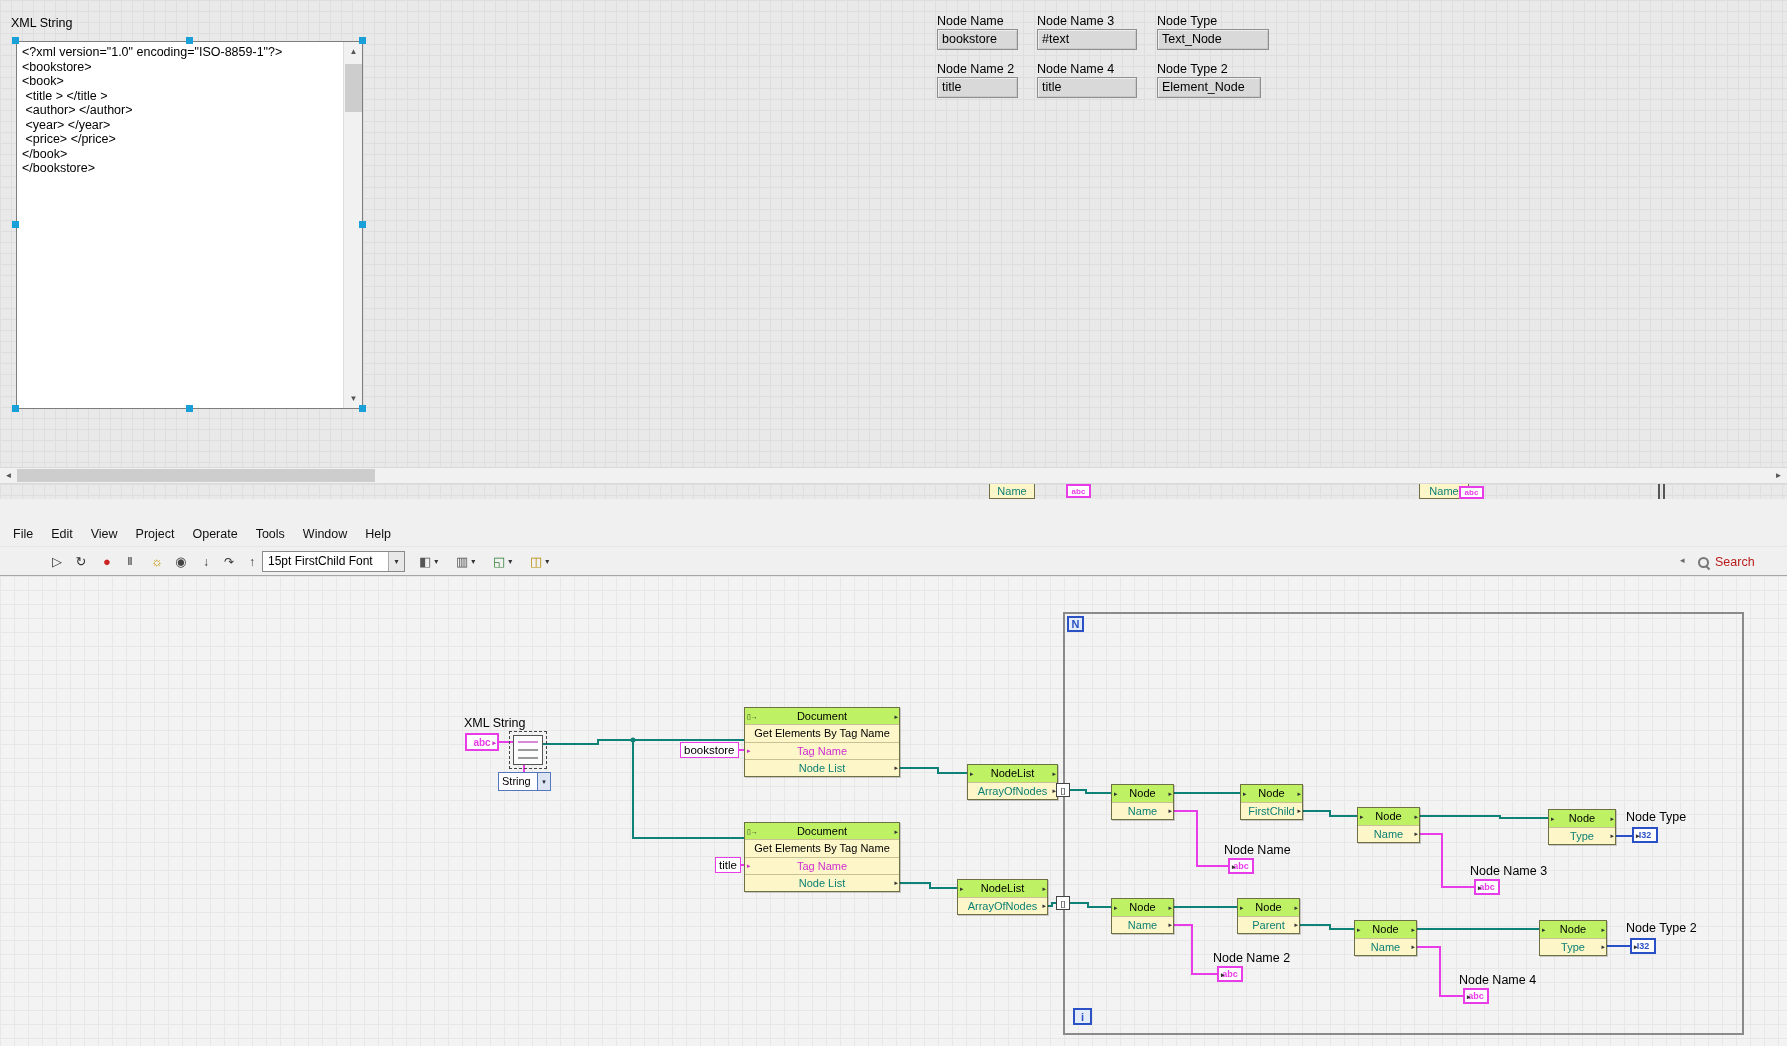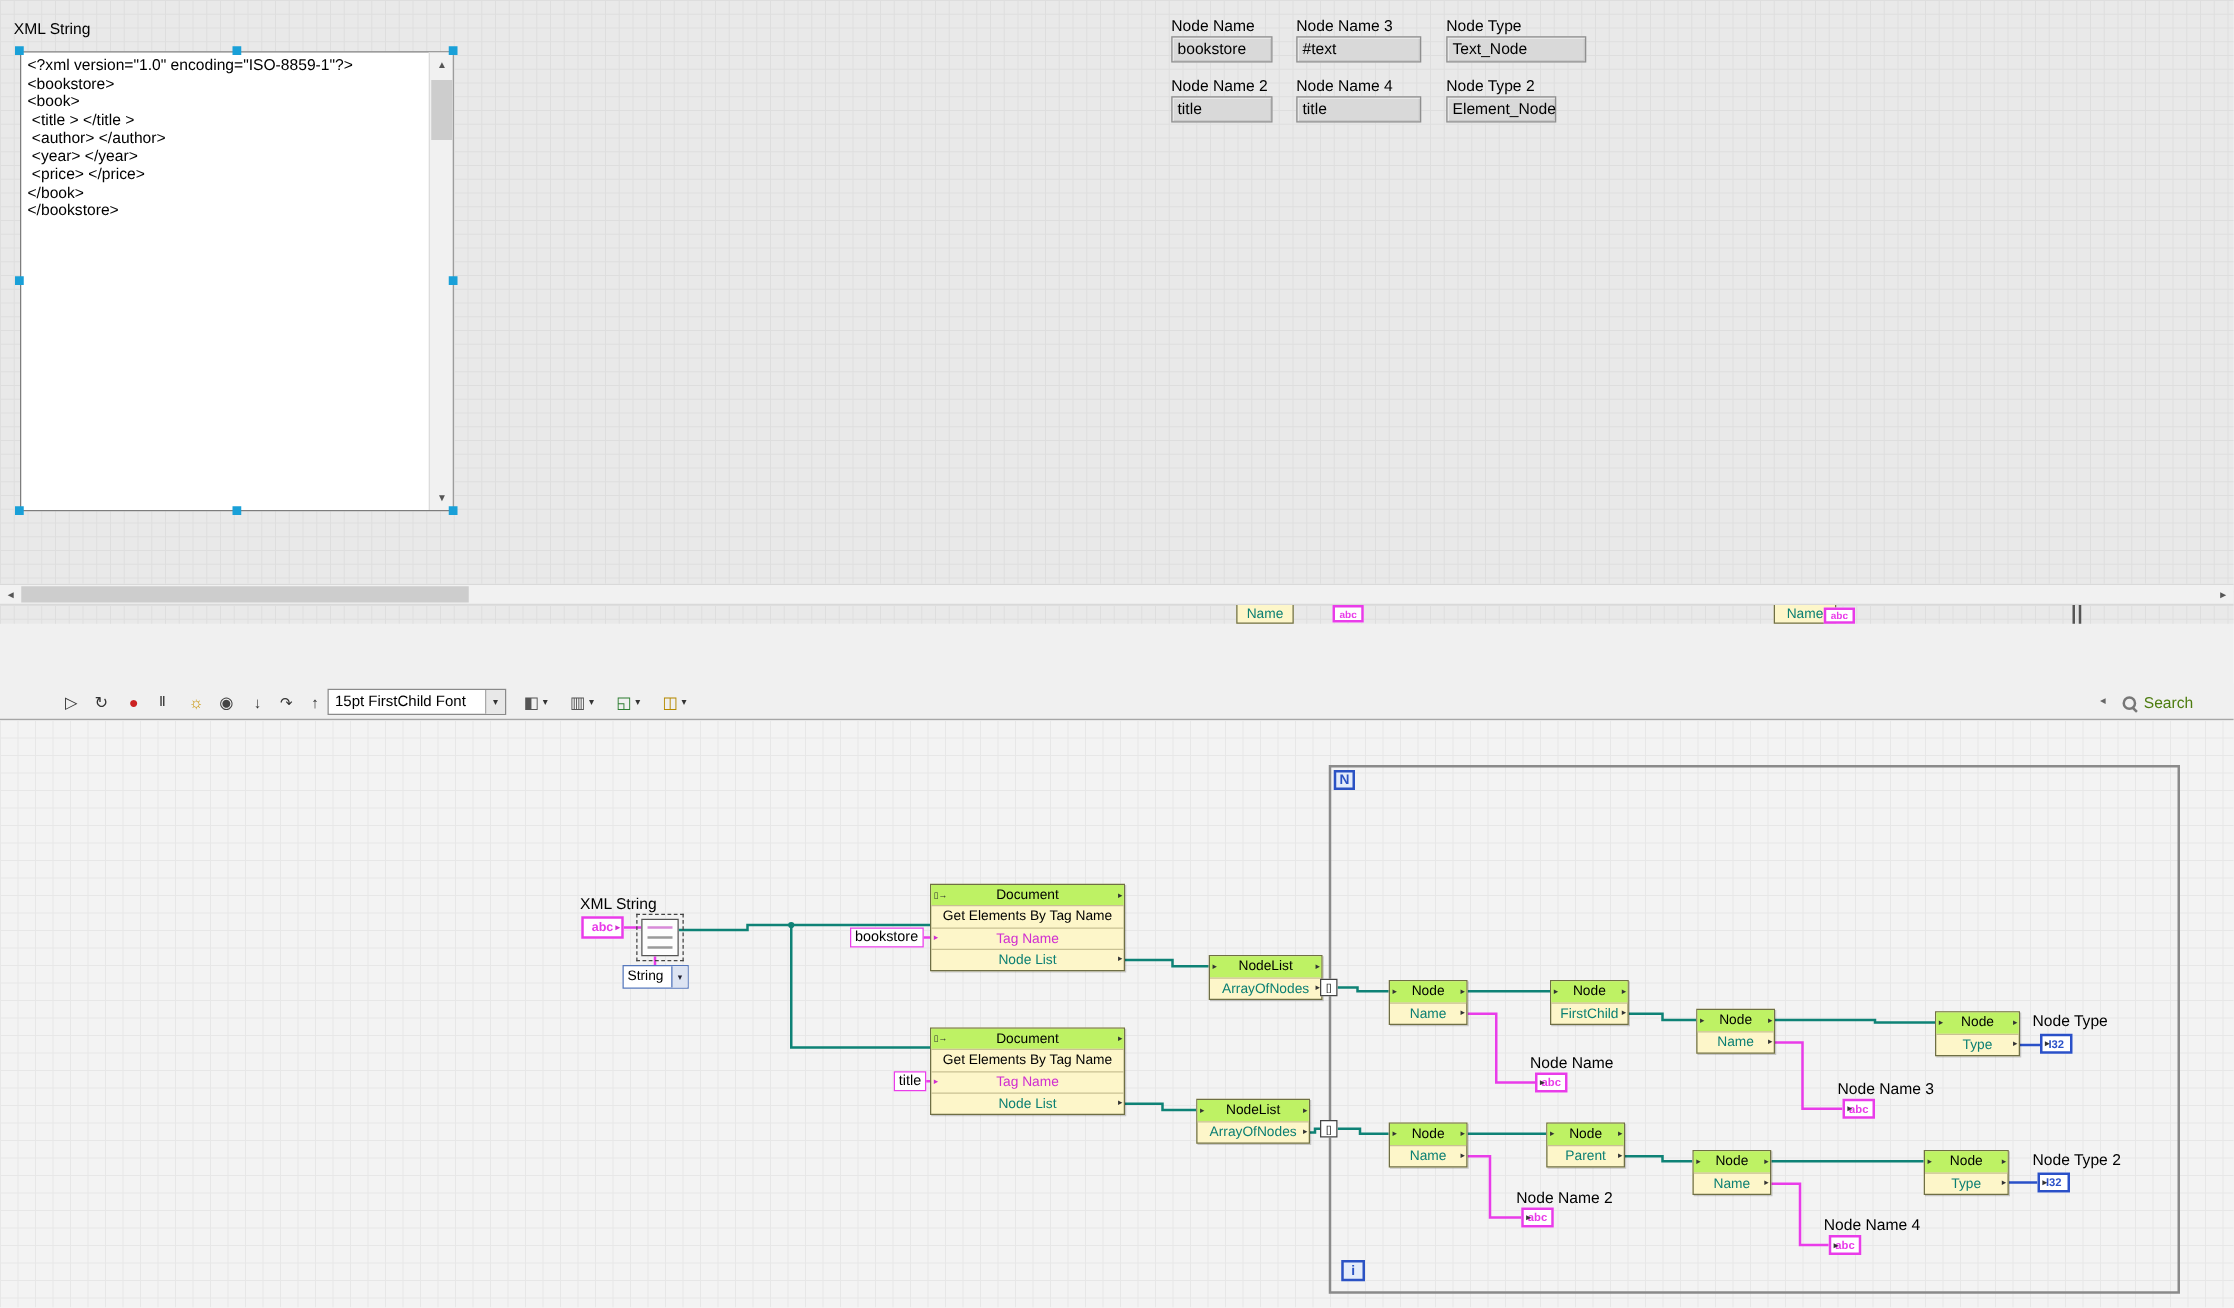--- a/index.html
+++ b/index.html
@@ -37,21 +37,21 @@
   .minimize { position:absolute; right:22px; top:2px; color:#444; font-size:12px; }
   .menubar { position:absolute; left:0; top:522px; width:1787px; height:25px; background:#f0f0f0; display:flex; align-items:center; padding-left:4px; border-bottom:1px solid #e6e6e6; z-index:6; }
   .menu-item { font-size:12.5px; color:#111; padding:3px 9px; }
   .toolbar { position:absolute; left:0; top:547px; width:1787px; height:29px; background:#f0f0f0; border-bottom:1px solid #a6a6a6; z-index:6; }
   .tb-ico { position:absolute; top:4px; width:22px; height:21px; display:flex; align-items:center; justify-content:center; font-size:13px; color:#333; }
   .font-combo { position:absolute; left:262px; top:4px; width:143px; height:21px; background:#fff; border:1px solid #8a8a8a; font-size:12px; line-height:19px; padding-left:5px; color:#000; }
   .fc-dd { position:absolute; right:0; top:0; width:16px; height:100%; background:#e8e8e8; border-left:1px solid #aaa; display:flex; align-items:center; justify-content:center; font-size:8px; color:#333; }
   .dd-btn { position:absolute; top:3px; height:23px; display:flex; align-items:center; font-size:13px; color:#555; gap:3px; padding:0 3px; }
   .dd-arrow { font-size:8px; color:#333; }
   .tb-splitter { position:absolute; left:1680px; top:8px; font-size:9px; color:#666; }
-  .search-wrap { position:absolute; left:1697px; top:5px; height:20px; display:flex; align-items:center; gap:5px; color:#4d7c0f; font-size:12.5px; }
+  .search-wrap { position:absolute; left:1697px; top:5px; height:20px; display:flex; align-items:center; gap:5px; color:#b91c1c; font-size:12.5px; }
   .mag { position:relative; width:13px; height:13px; display:inline-block; }
   .mag::before { content:""; position:absolute; left:1px; top:1px; width:7px; height:7px; border:2px solid #777; border-radius:50%; }
   .mag::after { content:""; position:absolute; left:9px; top:9px; width:5px; height:2px; background:#777; transform:rotate(45deg); transform-origin:left center; }
 
   
   .canvas { position:absolute; left:0; top:576px; width:1787px; height:470px;
     background-color:#f3f3f3;
     background-image:linear-gradient(#e7e7e7 1px, transparent 1px),linear-gradient(90deg,#e7e7e7 1px, transparent 1px);
     background-size:14px 14px; z-index:1; }
   .wires { position:absolute; left:0; top:0; z-index:3; pointer-events:none; }
@@ -121,37 +121,47 @@
     <div class="ind-field" style="left:937px;top:29px;width:81px;">bookstore</div>
     <div class="ind-label" style="left:1037px;top:14px;">Node Name 3</div>
     <div class="ind-field" style="left:1037px;top:29px;width:100px;">#text</div>
     <div class="ind-label" style="left:1157px;top:14px;">Node Type</div>
     <div class="ind-field" style="left:1157px;top:29px;width:112px;">Text_Node</div>
     <div class="ind-label" style="left:937px;top:62px;">Node Name 2</div>
     <div class="ind-field" style="left:937px;top:77px;width:81px;">title</div>
     <div class="ind-label" style="left:1037px;top:62px;">Node Name 4</div>
     <div class="ind-field" style="left:1037px;top:77px;width:100px;">title</div>
     <div class="ind-label" style="left:1157px;top:62px;">Node Type 2</div>
-    <div class="ind-field" style="left:1157px;top:77px;width:88px;">Element_Node</div>
+    <div class="ind-field" style="left:1157px;top:77px;width:104px;">Element_Node</div>
 
     <div class="fp-hscroll">
       <div class="hs-btn" style="left:0;">◄</div>
       <div class="hthumb"></div>
       <div class="hs-btn" style="right:0;">►</div>
     </div>
 
     <div class="frag" style="left:989px;top:483px;width:46px;height:16px;">Name</div>
     <div class="term term-abc" style="left:1066px;top:484px;width:25px;height:14px;font-size:8px;">abc</div>
     <div class="frag" style="left:1419px;top:483px;width:50px;height:16px;">Name</div>
     <div class="term term-abc" style="left:1459px;top:486px;width:25px;height:13px;font-size:8px;">abc</div>
     <div class="frag-bar" style="left:1658px;top:484px;"></div>
     <div class="frag-bar" style="left:1663px;top:484px;"></div>
   </div>
 
 
+  <div class="menubar">
+    <span class="menu-item">File</span>
+    <span class="menu-item">Edit</span>
+    <span class="menu-item">View</span>
+    <span class="menu-item">Project</span>
+    <span class="menu-item">Operate</span>
+    <span class="menu-item">Tools</span>
+    <span class="menu-item">Window</span>
+    <span class="menu-item">Help</span>
+  </div>
 
   <div class="toolbar">
     <div class="tb-ico" style="left:46px;">▷</div>
     <div class="tb-ico" style="left:70px;">↻</div>
     <div class="tb-ico" style="left:96px;color:#cc2222;">●</div>
     <div class="tb-ico" style="left:119px;font-size:11px;">Ⅱ</div>
     <div class="tb-ico" style="left:146px;color:#c79100;">☼</div>
     <div class="tb-ico" style="left:170px;color:#444;">◉</div>
     <div class="tb-ico" style="left:195px;font-size:12px;">↓</div>
     <div class="tb-ico" style="left:218px;font-size:12px;">↷</div>

